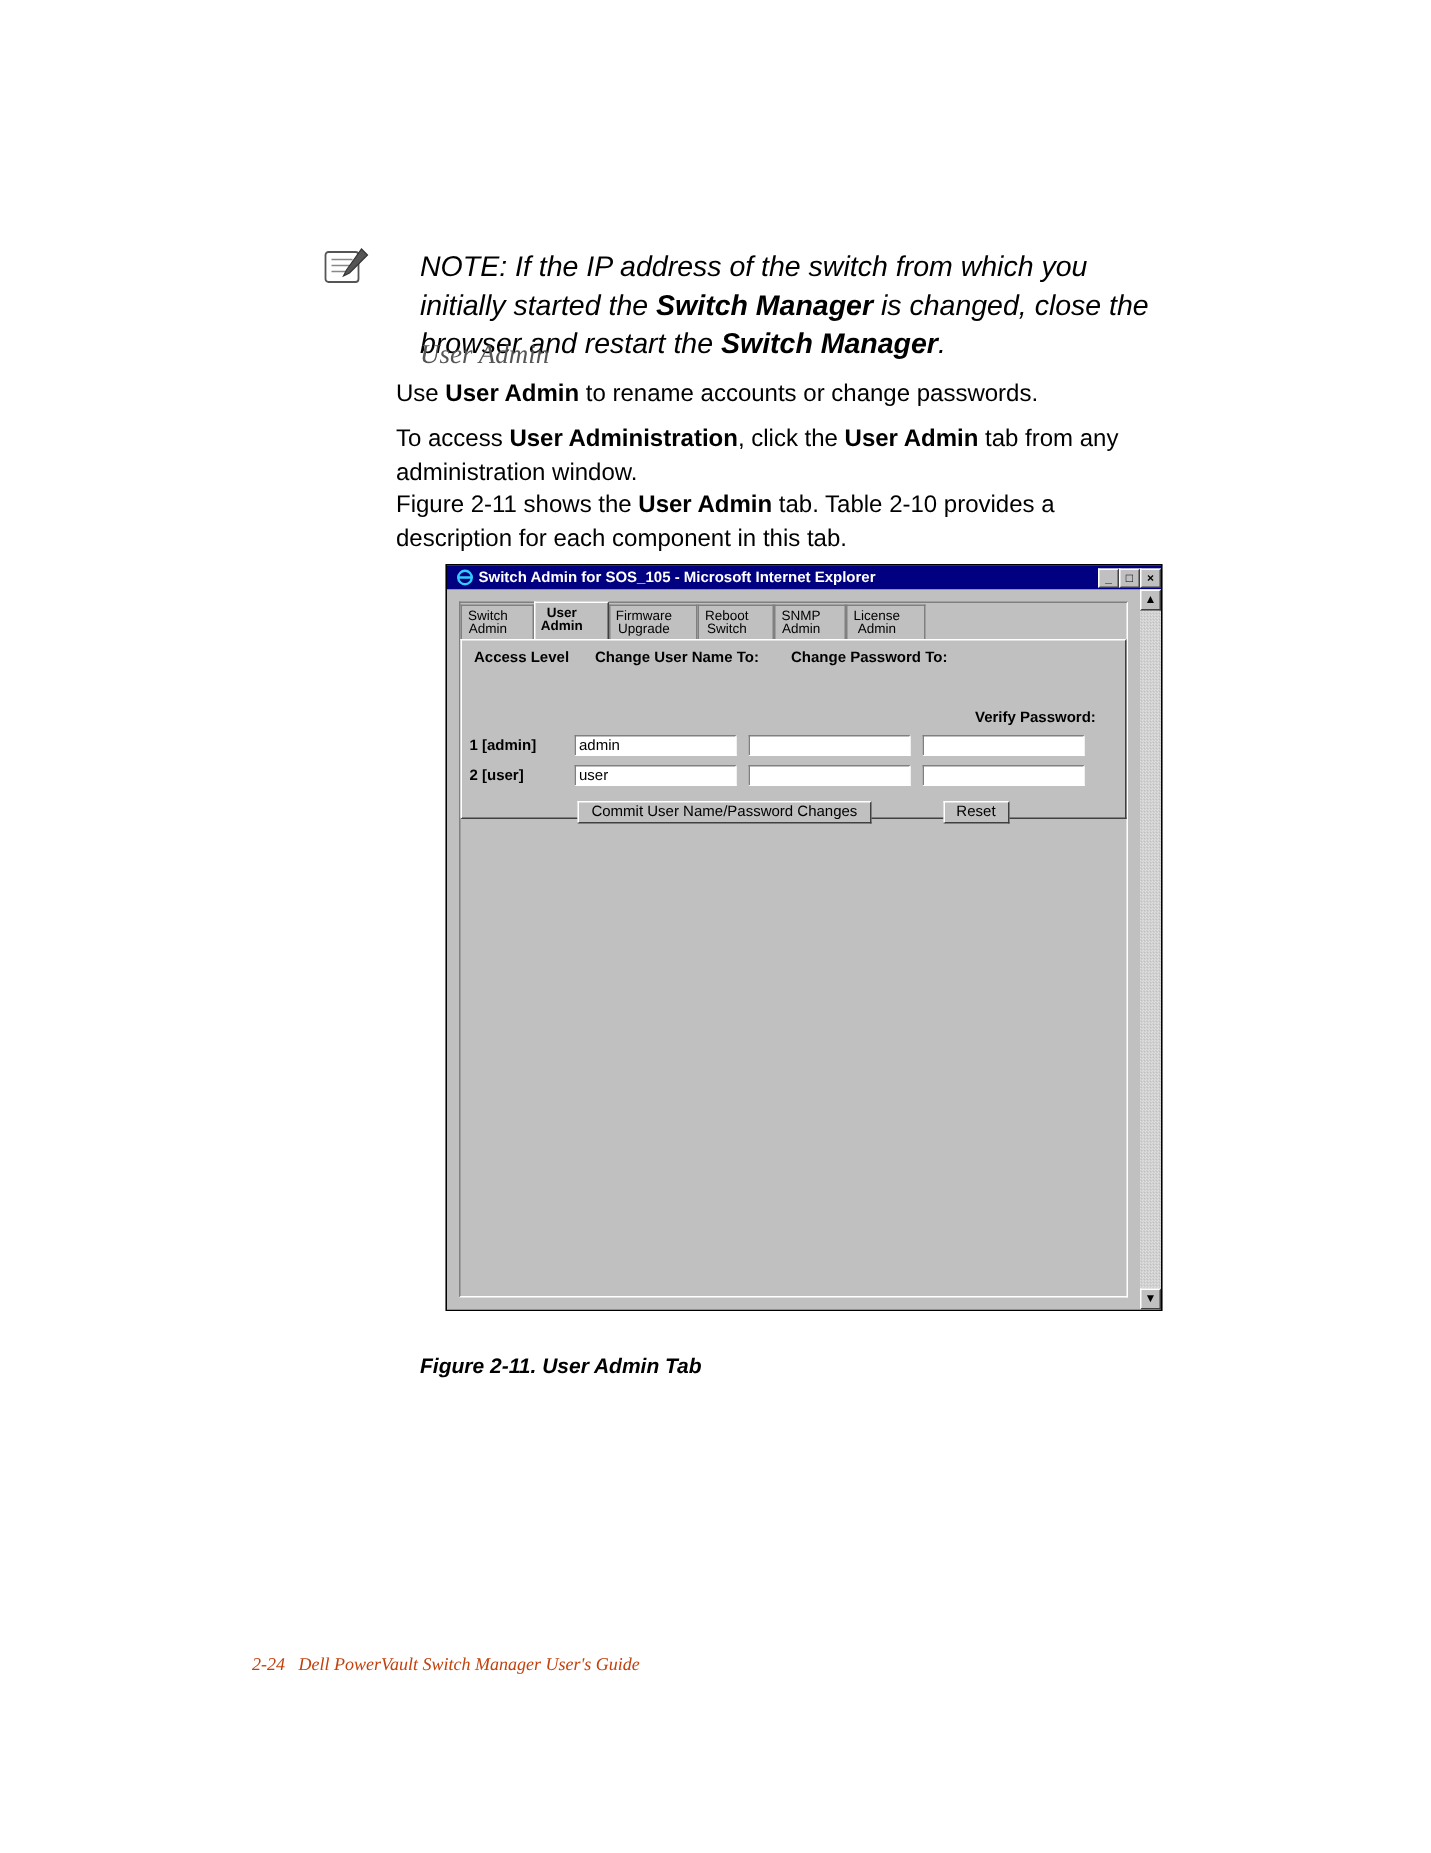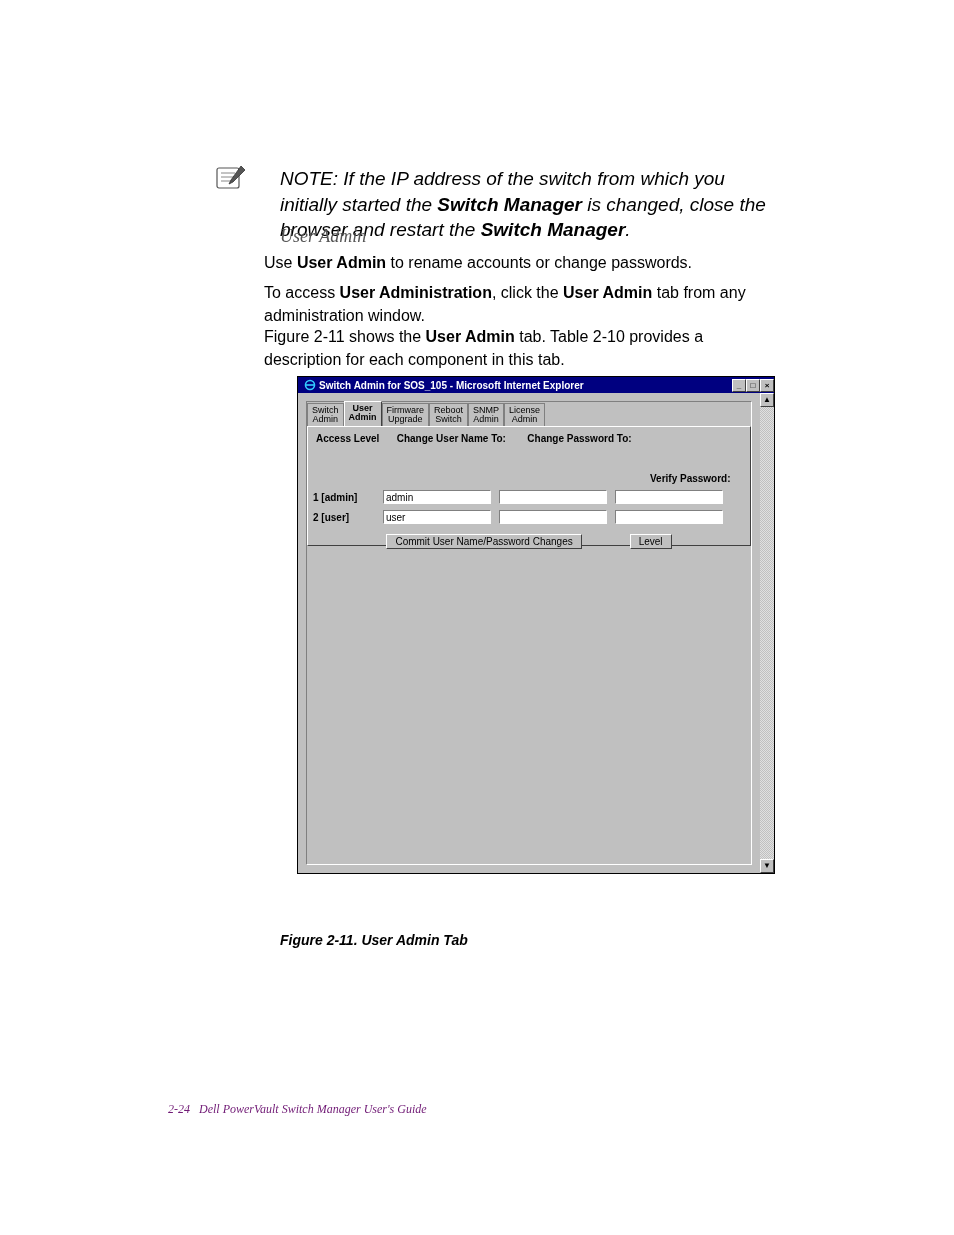--- a/index.html
+++ b/index.html
@@ -149,21 +149,21 @@
   .tabs {
     display: flex;
     height: 24px;
     font-size: 9px;
     align-items: flex-end;
   }
   .tab {
     border: 1px solid #808080;
     border-bottom: none;
     background: #c0c0c0;
-    padding: 2px 4px 3px 4px;
+    padding: 2px 16px 3px 4px;
     margin-right: 0;
     text-align: center;
     line-height: 1.0;
     position: relative;
     top: 1px;
     white-space: pre-line;
   }
   .tab.active {
     font-weight: bold;
     border-color: #fff #404040 #c0c0c0 #fff;
@@ -225,30 +225,29 @@
   }
 
   .figure-caption {
     position: absolute;
     left: 280px;
     top: 902px;
     font-size: 14px;
     font-weight: bold;
     font-style: italic;
     font-family: Arial, Helvetica, sans-serif;
-    margin-top: 30px;
   }
   .footer {
     position: absolute;
     left: 168px;
     top: 1102px;
     font-size: 12px;
     font-style: italic;
     font-family: "Times New Roman", serif;
-    color: #701a75;
+    color: #c2410c;
   }
   .footer .pn { font-style: italic; }
 </style>
 </head>
 <body>
 
 <div class="page">
 
   <div class="note-icon">
     <svg viewBox="0 0 32 28" width="32" height="28">
@@ -329,21 +328,21 @@
 
           <div class="row">
             <div class="rlabel">2 [user]</div>
             <input class="txt" value="user" style="">
             <input class="txt" type="password" value="" style="">
             <input class="txt" type="password" value="" style="">
           </div>
 
           <div class="btnrow">
             <button class="btn95" type="button">Commit User Name/Password Changes</button>
-            <button class="btn95" type="button">Level</button>
+            <button class="btn95" type="button">Reset</button>
           </div>
         </div>
       </div>
     </div>
   </div>
 
   <div class="figure-caption">Figure 2-11.  User Admin Tab</div>
 
   <div class="footer">
     <span class="pn">2-24</span>&nbsp;&nbsp;&nbsp;<span>Dell PowerVault Switch Manager User's Guide</span>

